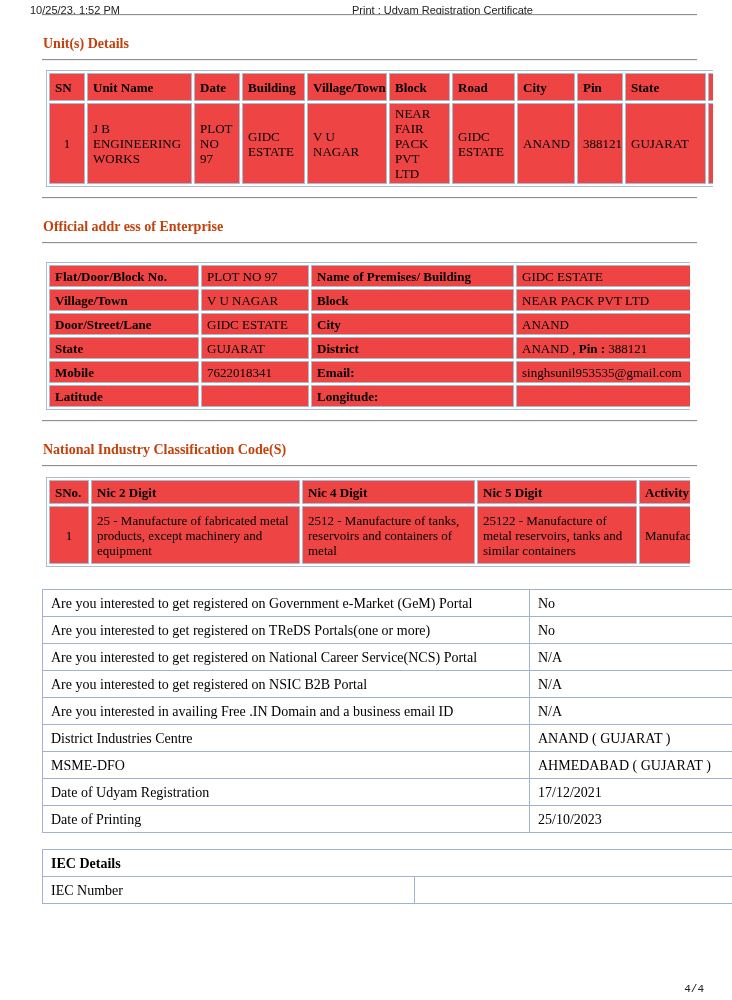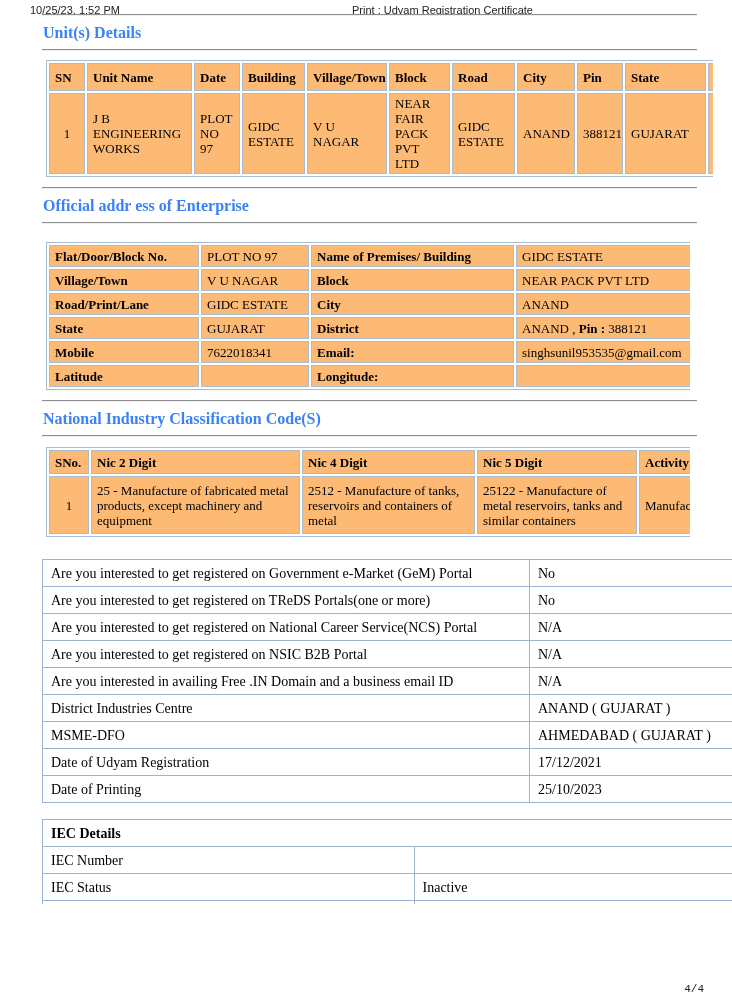--- a/index.html
+++ b/index.html
@@ -24,32 +24,32 @@
   .content {
     position:absolute; left:42px; top:14px; width:690px; height:890px;
     overflow:hidden;
   }
 
   hr.rule {
     width:655px; margin:0; height:0; border:0;
     border-top:1px solid #8f8f8f; border-bottom:1px solid #efefef;
   }
   h2.section-heading {
-    margin:8px 0 7px 1px; font-size:16px; font-weight:bold; color:#3b82f6;
+    margin:20px 0 7px 1px; font-size:14px; font-weight:bold; color:#c2410c;
     font-family:"Liberation Serif", serif;
   }
 
   
   table.t-spaced {
     border-collapse:separate; border-spacing:2px; table-layout:fixed;
     border:1px solid #a7bcd1; background:#fff; font-size:13px; line-height:15px;
   }
   table.t-spaced th, table.t-spaced td {
     box-sizing:border-box; border:1px solid #a7bcd1; padding:2px 5px;
-    vertical-align:middle; text-align:left; overflow:hidden; background:#fdba74;
+    vertical-align:middle; text-align:left; overflow:hidden; background:#ef4444;
   }
   table.t-spaced th { font-weight:bold; }
 
   .clip { overflow:hidden; }
   .units-clip { width:671px; }
   .addr-clip  { width:648px;margin-top:8px; }
   .nic-clip   { width:648px; }
 
   .units-table { width:765px; margin:9px 0 10px 4px; }
   .units-table th { height:28px; }
@@ -140,21 +140,21 @@
           <td class="lbl" style="width:203px">Name of Premises/ Building</td>
           <td style="width:200px">GIDC ESTATE</td>
         </tr>
         <tr>
           <td class="lbl">Village/Town</td>
           <td>V U NAGAR</td>
           <td class="lbl">Block</td>
           <td>NEAR PACK PVT LTD</td>
         </tr>
         <tr>
-          <td class="lbl">Road/Print/Lane</td>
+          <td class="lbl">Door/Street/Lane</td>
           <td>GIDC ESTATE</td>
           <td class="lbl">City</td>
           <td>ANAND</td>
         </tr>
         <tr>
           <td class="lbl">State</td>
           <td>GUJARAT</td>
           <td class="lbl">District</td>
           <td><span>ANAND , </span><span class="pin-bold">Pin :</span><span> 388121</span></td>
         </tr>

